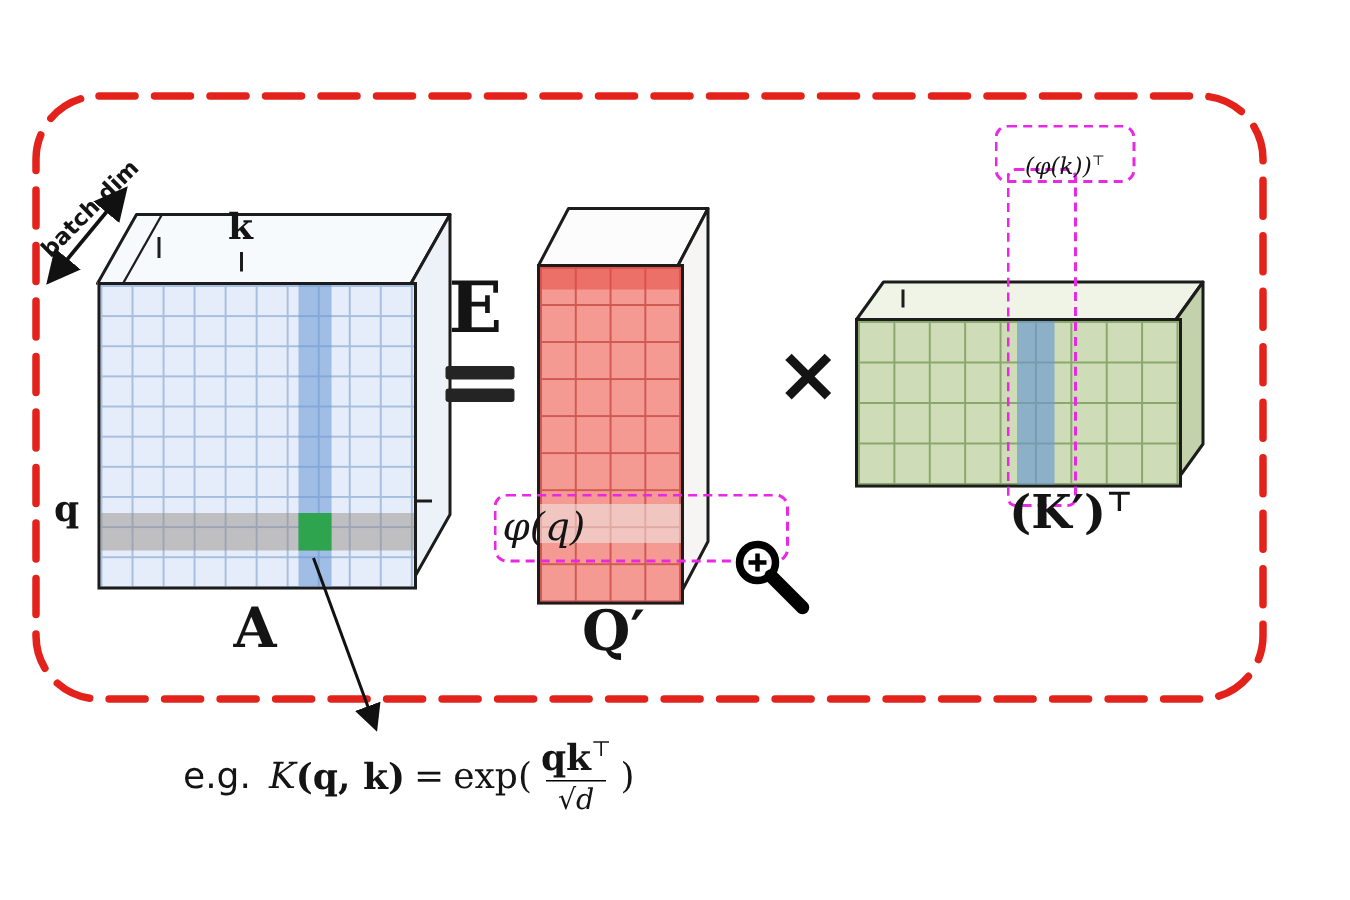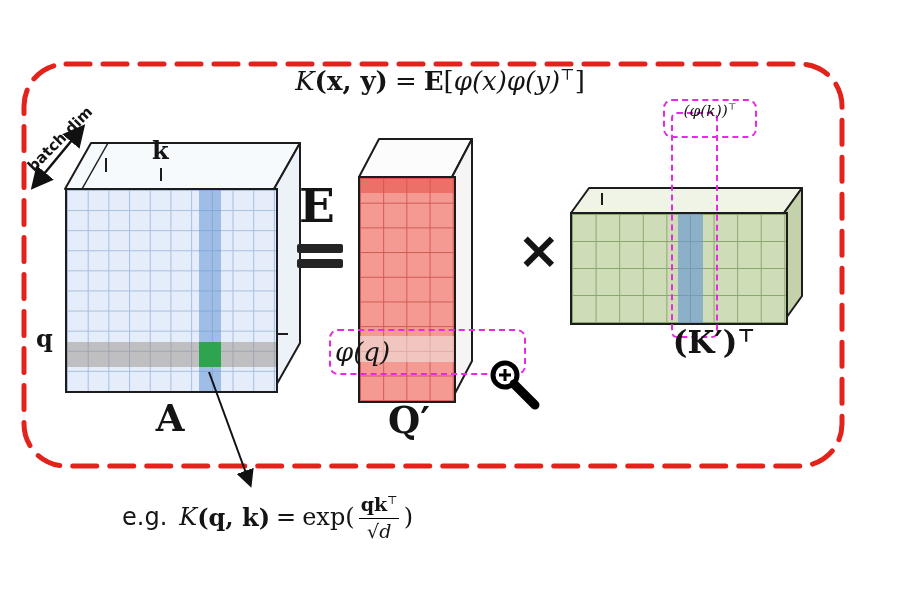--- a/index.html
+++ b/index.html
@@ -31,21 +31,21 @@
 
   #k-front{left:570px;top:212px;width:214px;height:109px;background-color:#cedcb7;
     background-image:linear-gradient(to right,#8aa76e 1px,transparent 1px),
                      linear-gradient(to bottom,#8aa76e 1px,transparent 1px);
     background-size:23.6px 27px;}
   #k-col{position:absolute;left:106px;top:0;width:25px;height:100%;background:rgba(106,152,210,0.65);}
 
   
   .mag-dash{position:absolute;border:2.5px dashed #e928e4;border-radius:9px;}
   #phiq-box{left:329px;top:329px;width:193px;height:42px;}
-  #phik-label-box{left:663px;top:99px;width:90px;height:35px;display:flex;align-items:flex-start;justify-content:center;}
+  #phik-label-box{left:663px;top:83px;width:90px;height:35px;display:flex;align-items:flex-end;justify-content:center;}
   #phik-col-box{left:671px;top:112px;width:43px;height:222px;border-radius:6px;}
 
   
   #batch-label{left:4px;top:130px;width:112px;text-align:center;font-weight:700;font-size:15px;
                transform:rotate(-45deg);}
   #k-label{left:152px;top:136px;font-size:24px;font-weight:700;}
   #q-label{left:36px;top:324px;font-size:24px;font-weight:700;}
   #a-label{left:136px;top:396px;width:68px;text-align:center;font-size:37px;font-weight:700;}
   #e-label{left:299px;top:178px;font-size:47px;font-weight:700;}
   .eqbar{position:absolute;left:297px;width:46px;height:9px;background:#242424;border-radius:2px;}
@@ -55,21 +55,21 @@
   #phiq-label{left:335px;top:337px;font-size:26px;}
   #phik-label{font-size:15.5px;}
 
   #top-formula{left:240px;top:66px;width:400px;text-align:center;font-size:26px;}
   #top-formula .eqsp{margin:0 7px;}
 
   #bottom-formula{left:122px;top:486px;height:62px;display:flex;align-items:center;font-size:24px;}
   #bottom-formula .gap{margin-right:12px;}
   #bottom-formula .sgap{margin:0 6px;}
   .frac{display:inline-flex;flex-direction:column;align-items:center;line-height:1;margin:0 2px;transform:translateY(1px);}
-  .frac .num{font-size:19px;padding:0 4px 3px;}
+  .frac .num{font-size:24px;padding:0 4px 3px;}
   .frac .den{font-size:19px;border-top:1.6px solid #000;padding:3px 8px 0;}
 </style>
 </head>
 <body>
 
 <div id="canvas">
 
   <svg class="layer" width="900" height="600">
     <rect x="24" y="64" width="818" height="402" rx="42" fill="none" stroke="#e3231b" stroke-width="5" stroke-dasharray="24 13" stroke-linecap="round"></rect>
   </svg>
@@ -108,23 +108,20 @@
   <div id="k-front" class="front">
     <div id="k-col"></div>
   </div>
 
   <div id="phiq-box" class="mag-dash"></div>
   <div id="phik-col-box" class="mag-dash"></div>
   <div id="phik-label-box" class="mag-dash">
     <span id="phik-label" class="serif it"><span>(φ(k))</span><sup>⊤</sup></span>
   </div>
 
-  <div id="top-formula" class="abs serif">
-    <span class="it">K</span><span class="bold">(x, y)</span><span class="eqsp">=</span><span class="bold">E</span><span>[</span><span class="it">φ(x)</span><span class="it">φ(y)</span><sup>⊤</sup><span>]</span>
-  </div>
 
   <div id="batch-label" class="abs">batch dim</div>
   <div id="k-label" class="abs serif">k</div>
   <div id="q-label" class="abs serif">q</div>
   <div id="a-label" class="abs serif">A</div>
 
   <div id="e-label" class="abs serif">E</div>
   <div class="eqbar" style="top:244px;"></div>
   <div class="eqbar" style="top:259px;"></div>
 

